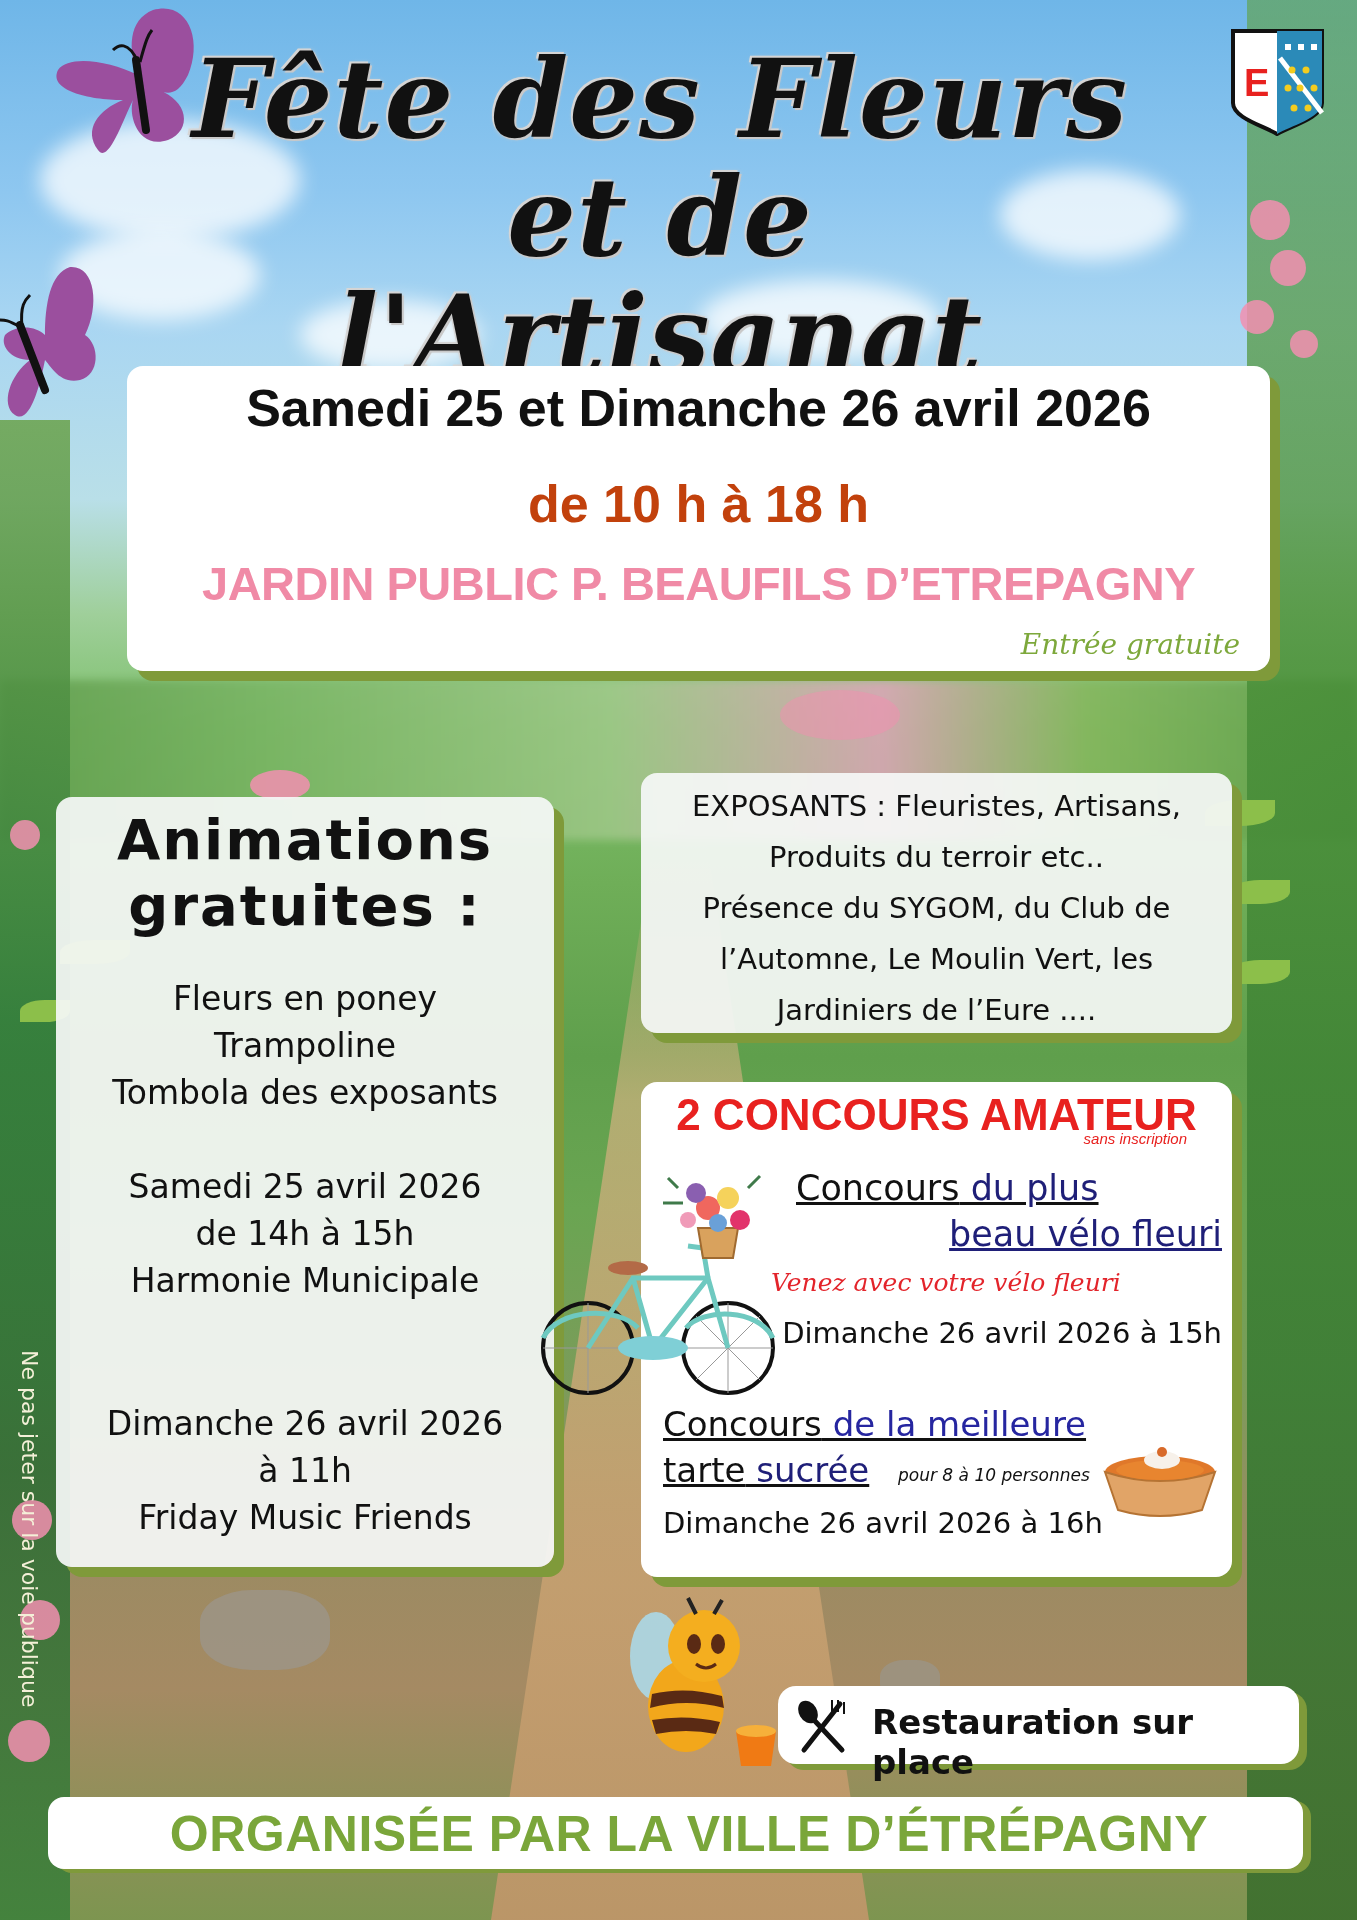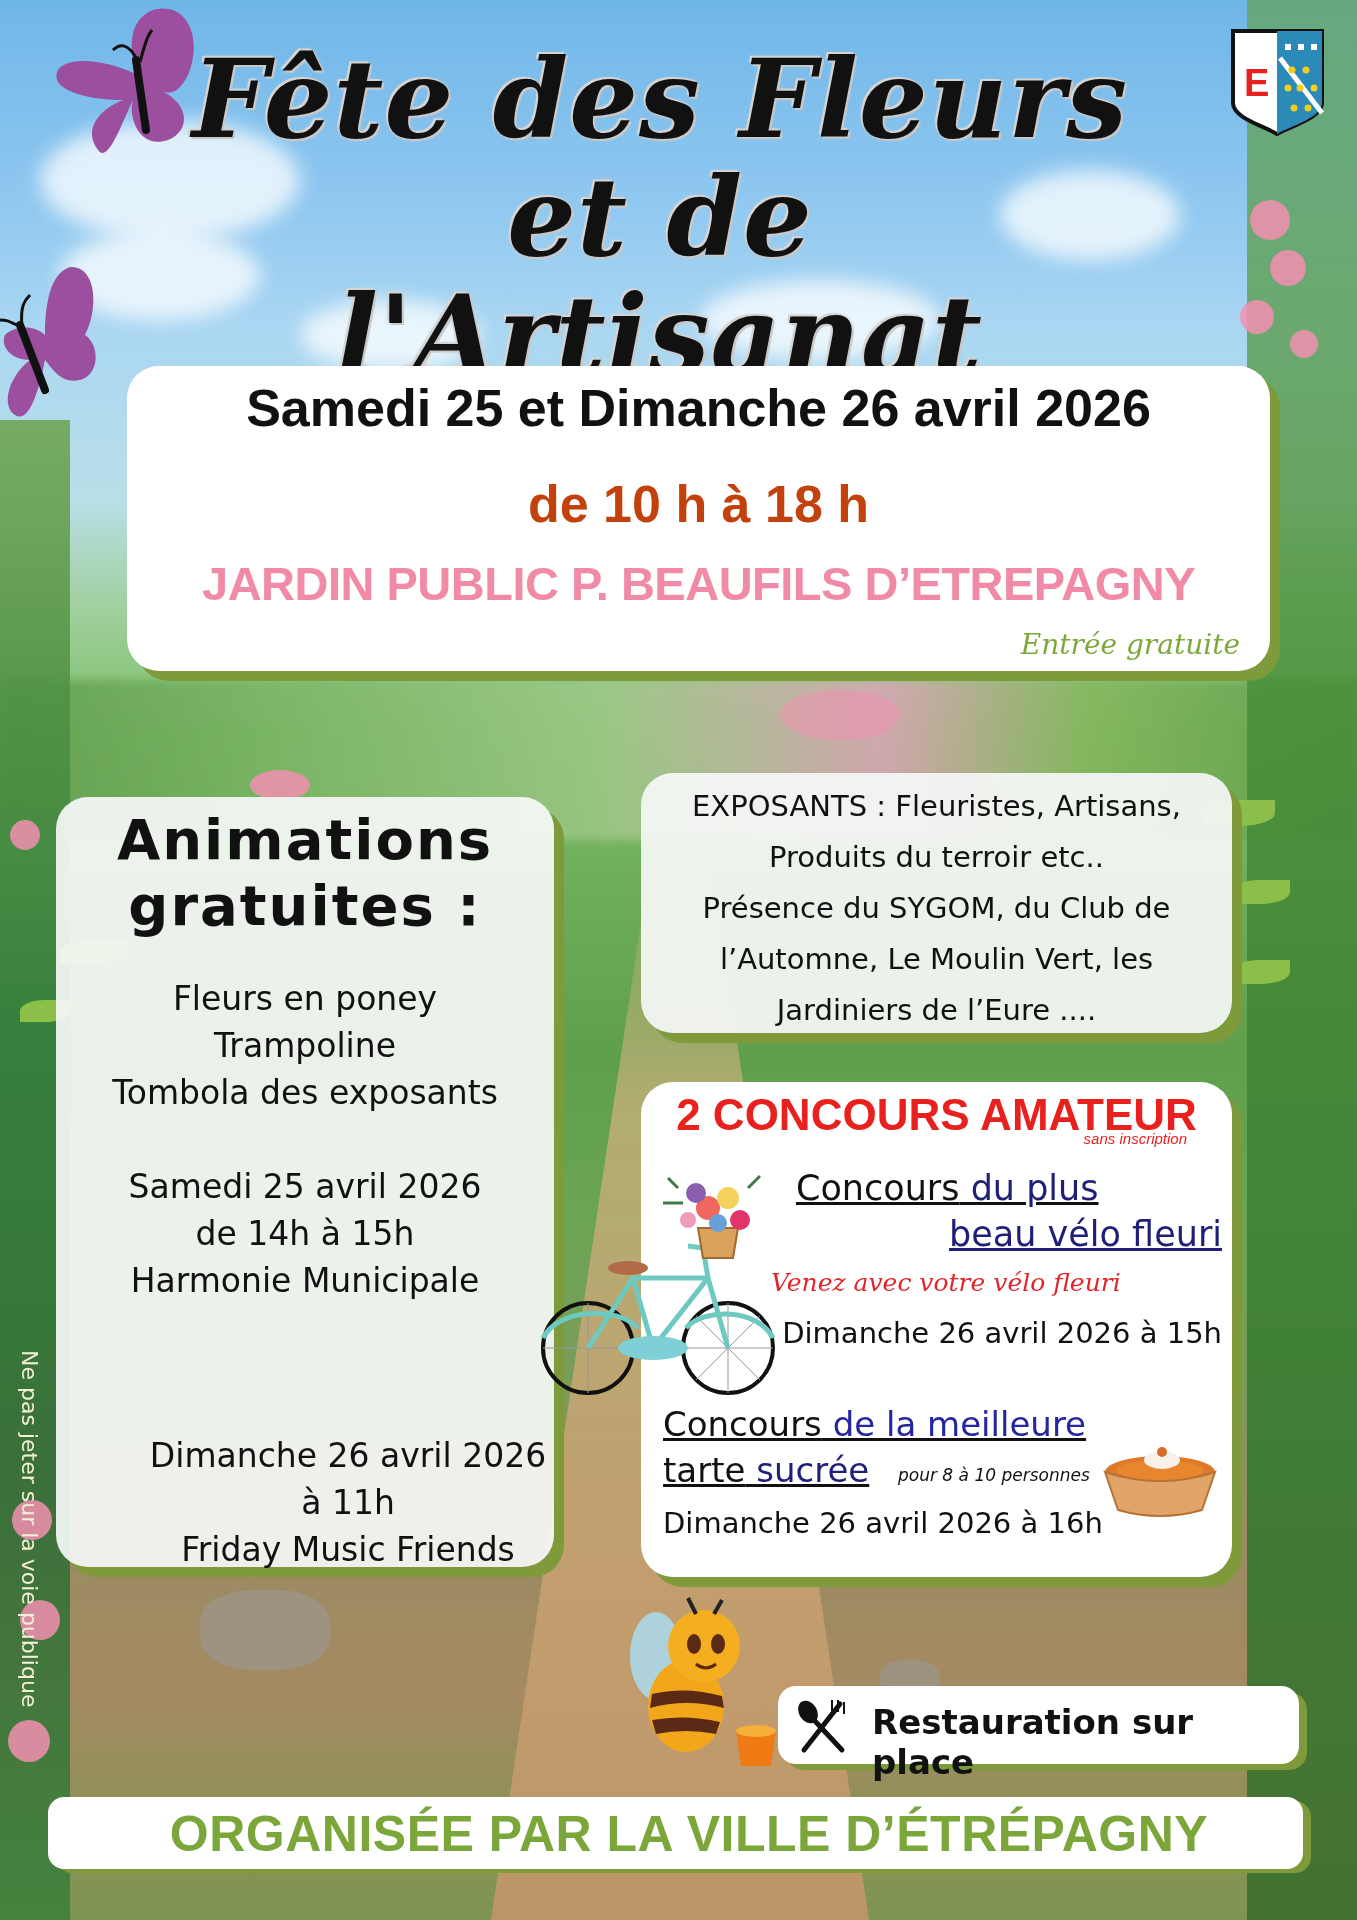--- a/index.html
+++ b/index.html
@@ -48,21 +48,21 @@
   .title span { display: block; }
 
   
   .butterfly { position: absolute; }
 
   
   .crest { position: absolute; left: 1230px; top: 28px; width: 95px; height: 108px; }
 
   
   .card {
-    position: absolute; background: #ffffff; border-radius: 32px;
+    position: absolute; background: #ffffff; border-radius: 16px;
     box-shadow: 10px 10px 0 #7f9a3a;
   }
   .card-soft { background: rgba(245,248,246,0.93); }
 
   .date-card { left: 127px; top: 366px; width: 1143px; height: 305px; }
   .date-line1 {
     position: absolute; left: 0; top: 12px; width: 100%; text-align: center;
     font-family: "Liberation Sans", sans-serif; font-weight: bold; font-size: 52px; color: #111;
   }
   .date-line2 {
@@ -252,21 +252,21 @@
   <div class="anim-block" style="top:178px;">
     <span>Fleurs en poney</span>
     <span>Trampoline</span>
     <span>Tombola des exposants</span>
   </div>
   <div class="anim-block" style="top:366px;">
     <span>Samedi 25 avril 2026</span>
     <span>de 14h à 15h</span>
     <span>Harmonie Municipale</span>
   </div>
-  <div class="anim-block" style="top:635px;margin-left:43px;">
+  <div class="anim-block" style="top:603px;">
     <span>Dimanche 26 avril 2026</span>
     <span>à 11h</span>
     <span>Friday Music Friends</span>
   </div>
 </div>
 
 <div class="card card-soft expo-card">
   <div class="expo-text">
     <span>EXPOSANTS : Fleuristes, Artisans,</span>
     <span>Produits du terroir etc..</span>

